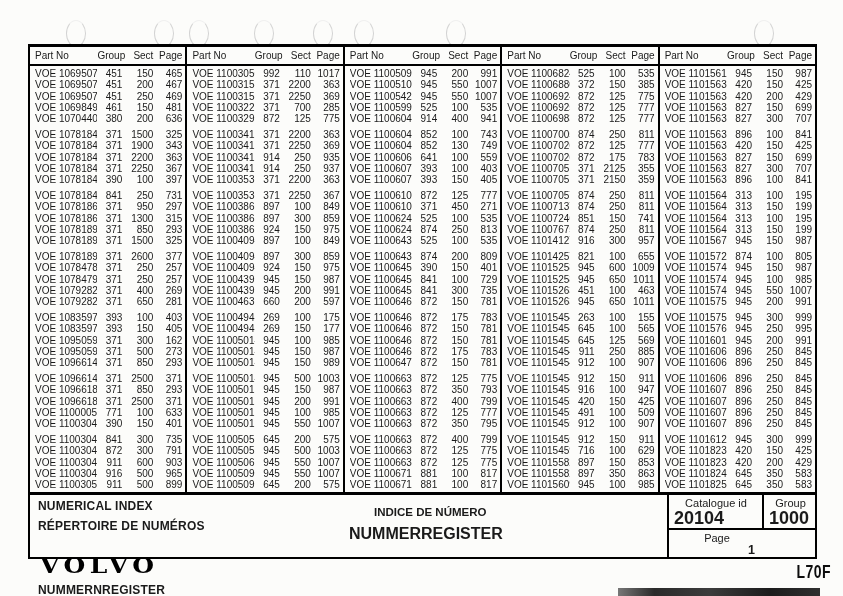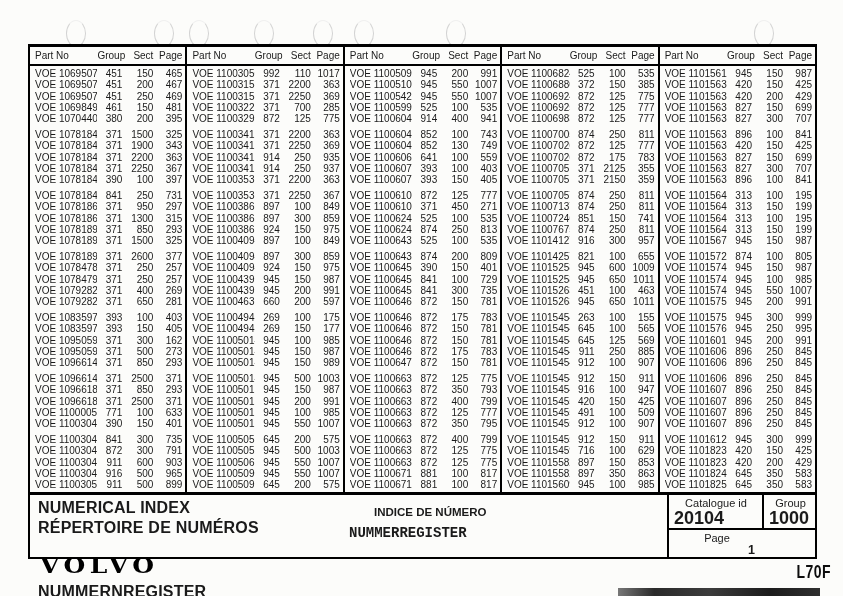--- a/index.html
+++ b/index.html
@@ -33,24 +33,24 @@
   .c-part{flex:1 1 0;text-align:left;overflow:hidden;}
   .c-group{width:25px;text-align:right;}
   .c-sect{width:31px;text-align:right;}
   .c-page{width:29px;text-align:right;}
   .block-gap{height:4.5px;}
   
   .footer{
     position:relative;height:62px;border-top:3px solid #000;
     font-weight:bold;
   }
-  .footer-line{position:absolute;left:8px;font-size:16px;letter-spacing:.2px;}
+  .footer-line{position:absolute;left:8px;font-size:12px;letter-spacing:.2px;}
   .fl-1{top:4px;} .fl-2{top:24px;} .fl-3{top:44px;margin-top:44px;}
   .footer-center-1{position:absolute;left:319px;top:11px;font-size:11.5px;margin-left:25px;}
-  .footer-center-2{position:absolute;left:319px;top:30px;font-size:14px;font-family:Liberation Mono, monospace;}
+  .footer-center-2{position:absolute;left:319px;top:30px;font-size:16px;}
   .info-box{
     position:absolute;right:0;top:0;bottom:0;width:146px;
     border-left:2px solid #000;display:grid;
     grid-template-columns:95px 1fr;grid-template-rows:35px 1fr;
     font-weight:normal;
   }
   .info-cell{box-sizing:border-box;padding:2px 4px 0 5px;}
   .ic-tl{border-right:2px solid #000;border-bottom:2px solid #000;}
   .ic-tr{border-bottom:2px solid #000;}
   .ic-bl{border-right:2px solid #000;}
@@ -157,21 +157,21 @@
           <div class="prow">
             <span class="c-part">VOE 1069849</span>
             <span class="c-group">461</span>
             <span class="c-sect">150</span>
             <span class="c-page">481</span>
           </div>
           <div class="prow">
             <span class="c-part">VOE 1070440</span>
             <span class="c-group">380</span>
             <span class="c-sect">200</span>
-            <span class="c-page">395</span>
+            <span class="c-page">636</span>
           </div>
           <div class="block-gap"></div>
           <div class="prow">
             <span class="c-part">VOE 1078184</span>
             <span class="c-group">371</span>
             <span class="c-sect">1500</span>
             <span class="c-page">325</span>
           </div>
           <div class="prow">
             <span class="c-part">VOE 1078184</span>

